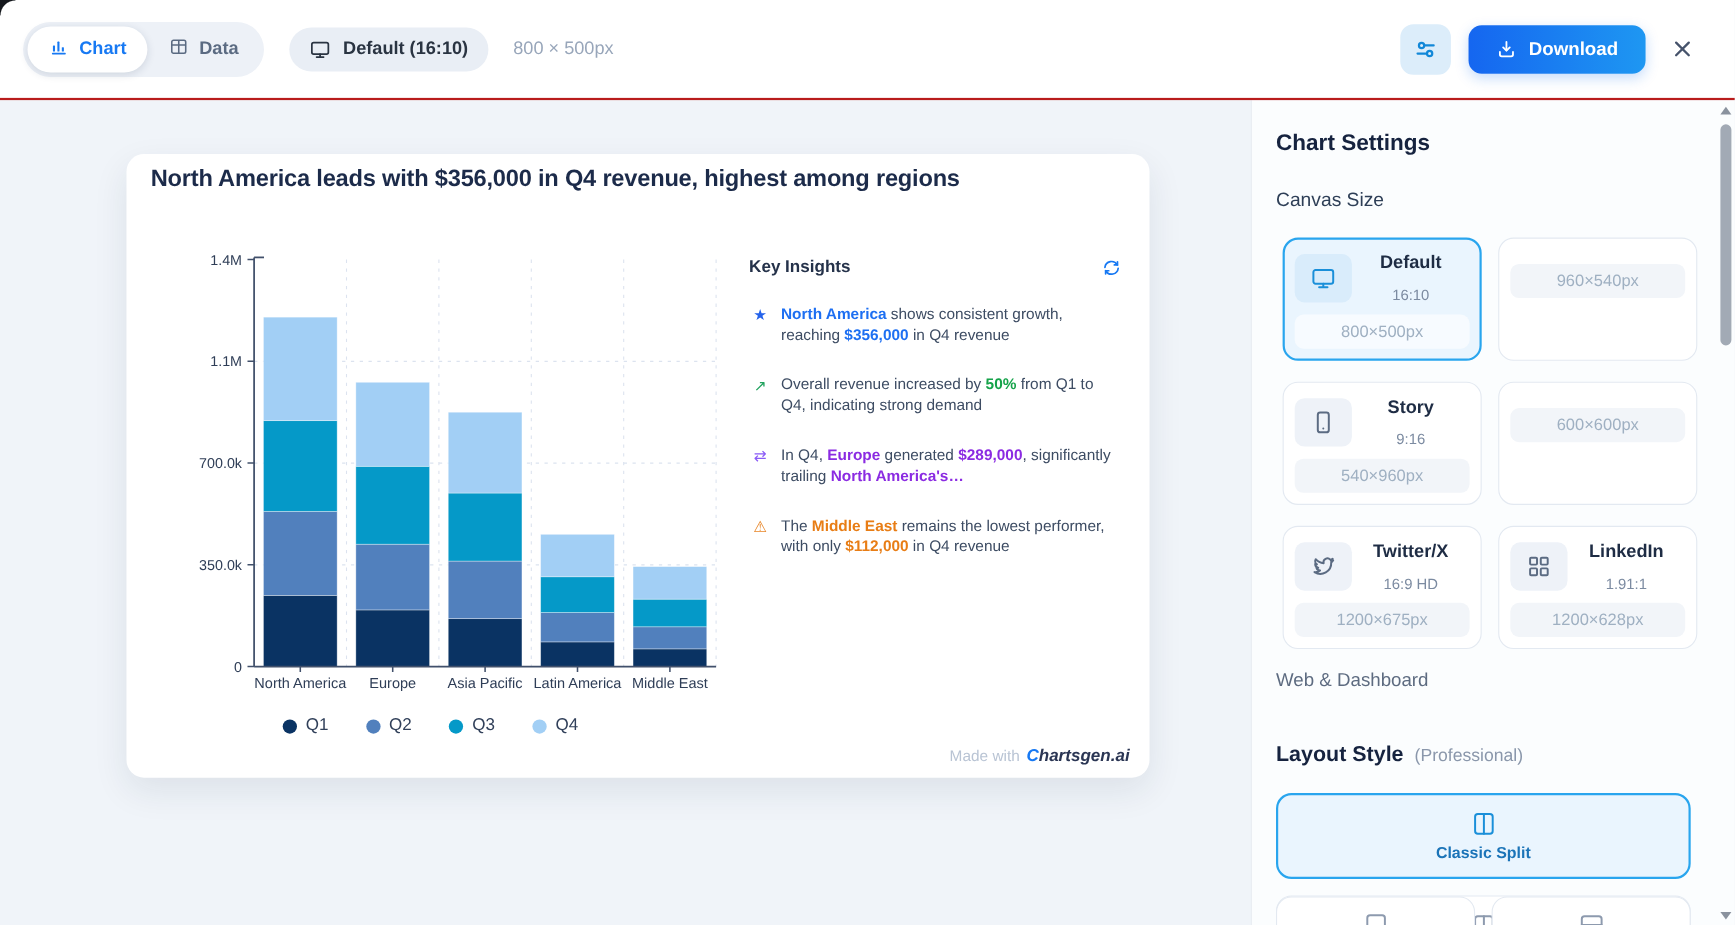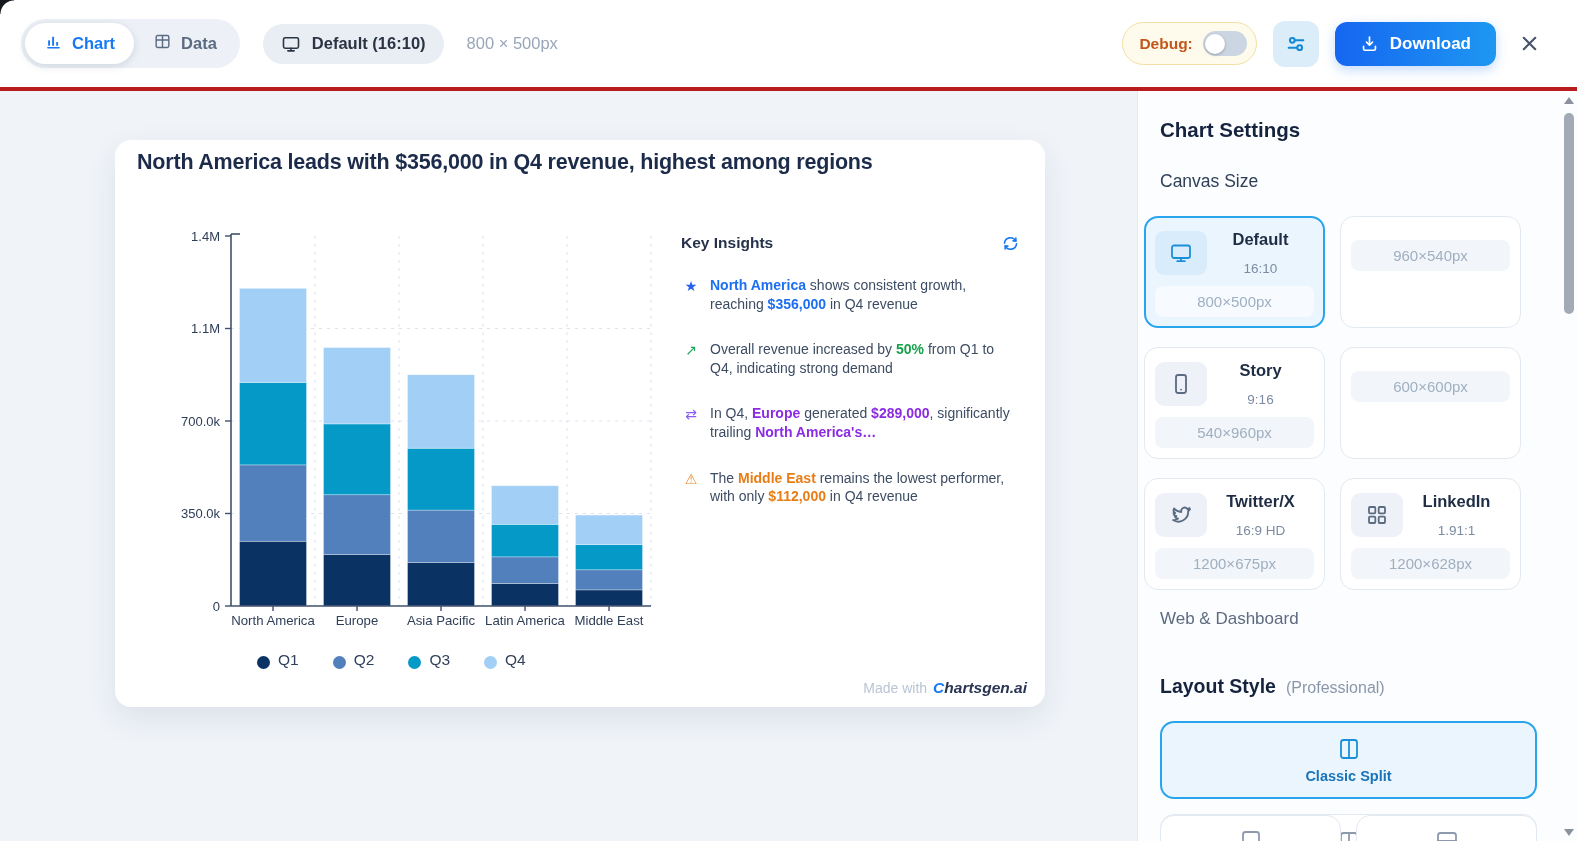--- a/index.html
+++ b/index.html
@@ -2,21 +2,21 @@
 <html><head>
 <meta charset="utf-8">
 <style>
   html,body{margin:0;padding:0}
   body{width:1577px;height:841px;overflow:hidden;position:relative;background:#f0f4f9;
        font-family:"Liberation Sans",sans-serif;-webkit-font-smoothing:antialiased;color:#1c2b4a}
   .corner{position:absolute;top:0;left:0;width:14px;height:14px;z-index:50;
           background:radial-gradient(circle at 14px 14px, rgba(0,0,0,0) 13px, #15181d 14px)}
   
   .topbar{position:absolute;top:0;left:0;width:1577px;height:91px;background:#fff;
-          border-bottom:4px solid #b91c1c;display:flex;align-items:center;justify-content:space-between;
+          border-bottom:2px solid #b91c1c;display:flex;align-items:center;justify-content:space-between;
           box-sizing:border-box;padding:0 36px 0 21px;z-index:10}
   .tb-left{display:flex;align-items:center;gap:23px}
   .tab-group{display:flex;background:#edf1f7;border-radius:26px;padding:4px}
   .tab{display:flex;align-items:center;gap:9px;padding:9px 19px;border-radius:22px;
        font-size:16.5px;font-weight:600;color:#5b6b82;cursor:pointer;white-space:nowrap}
   .tab.active{background:#fff;color:#1779f3;box-shadow:0 2px 8px rgba(20,40,80,.14)}
   .tab svg{width:19px;height:19px}
   .preset-pill{display:flex;align-items:center;gap:11px;background:#e9eef5;border-radius:22px;
        padding:10px 18px;font-size:16.5px;font-weight:600;color:#2a3442;cursor:pointer}
   .preset-pill svg{width:20px;height:20px}
@@ -38,40 +38,40 @@
   .close-btn{color:#46536b;cursor:pointer;margin-left:6px;display:flex}
   .close-btn svg{width:23px;height:23px}
   
   .main{position:absolute;top:91px;left:0;width:1137px;height:750px;background:#f0f4f9}
   .chart-card{position:absolute;left:115px;top:49px;width:930px;height:567px;background:#fff;
        border-radius:16px;box-shadow:0 12px 32px rgba(25,40,70,.09)}
   .card-title{position:absolute;left:22px;top:10px;font-size:21.5px;font-weight:800;color:#1c2b4a;letter-spacing:-.2px}
   .chart-svg{position:absolute;left:64px;top:88px}
   svg text{font-family:"Liberation Sans",sans-serif}
   .legend{position:absolute;left:142px;top:511px;display:flex;gap:34px}
-  .leg-item{display:flex;align-items:flex-end;gap:8px;font-size:15.5px;color:#31405a}
+  .leg-item{display:flex;align-items:center;gap:8px;font-size:15.5px;color:#31405a}
   .leg-dot{width:13px;height:13px;border-radius:50%}
   .insights{position:absolute;left:566px;top:94px;width:338px}
   .ins-head{display:flex;align-items:center;justify-content:space-between}
   .ins-title{font-size:15.5px;font-weight:700;color:#25324a}
   .refresh-btn{color:#1779f3;cursor:pointer;display:flex}
   .refresh-btn svg{width:17px;height:17px}
   .ins-list{display:flex;flex-direction:column;gap:27px;margin-top:24px}
   .ins-item{display:flex;gap:9px;font-size:14px;line-height:1.33;color:#3d4c63}
   .ins-icon{width:20px;flex:none;text-align:center;font-size:14px;padding-top:1px}
   .ins-item b{font-weight:700}
   .made-with{position:absolute;right:18px;bottom:10px;font-size:14px;color:#b9c4d4;
        display:flex;align-items:baseline;gap:6px}
   .brand{font-size:15.5px;font-style:italic;font-weight:800;color:#2b3654}
   
   .sidebar{position:absolute;top:91px;left:1137px;width:440px;height:750px;background:#fbfdfe;
        border-left:1px solid #e5eaf1;box-sizing:border-box;overflow:hidden}
   .sb-title{position:absolute;left:22px;top:27px;font-size:20.5px;font-weight:800;color:#16233f}
   .sb-sub{position:absolute;left:22px;top:80px;font-size:17.5px;font-weight:500;color:#2e3f57}
-  #canvas-grid{position:absolute;left:6px;top:125px;width:377px;display:grid;
+  #canvas-grid{position:absolute;left:28px;top:125px;width:377px;display:grid;
        grid-template-columns:1fr 1fr;gap:19px 15px}
   .cs-card{background:#fff;border:1px solid #e3e9f1;border-radius:14px;padding:13px 10px 10px;
        box-sizing:border-box;height:112px;cursor:pointer}
   .cs-card.selected{border:2px solid #29a5ee;background:#eaf5fe;padding:12px 9px 9px}
   .cs-top{display:flex;align-items:center}
   .cs-icon{width:52px;height:44px;border-radius:9px;background:#eef2f8;color:#5b6b82;
        display:flex;align-items:center;justify-content:center}
   .cs-icon svg{width:24px;height:24px}
   .cs-card.selected .cs-icon{background:#d9ecfb;color:#1a8fd9}
   .cs-names{flex:1;text-align:center}
@@ -135,26 +135,20 @@
           <svg viewBox="0 0 24 24" fill="none" stroke="currentColor" stroke-width="1.9" stroke-linecap="round">
             <rect x="3" y="4.5" width="18" height="12.5" rx="2"></rect>
             <path d="M12 17v3.2M8.2 20.2h7.6"></path>
           </svg>
         </span>
       <span>Default (16:10)</span>
     </div>
     <div class="dim-label">800 × 500px</div>
   </div>
   <div class="tb-right">
-    <div class="debug-pill">
-      <span class="debug-label">Debug:</span>
-      <div class="toggle">
-          <div class="knob"></div>
-        </div>
-    </div>
     <div class="settings-btn">
       <span style="display:flex">
           <svg viewBox="0 0 24 24" fill="none" stroke="currentColor" stroke-width="2.2" stroke-linecap="round">
             <circle cx="8" cy="8" r="2.6"></circle>
             <path d="M10.8 8H20"></path>
             <circle cx="16" cy="16" r="2.6"></circle>
             <path d="M4 16h9.2"></path>
           </svg>
         </span>
     </div>

